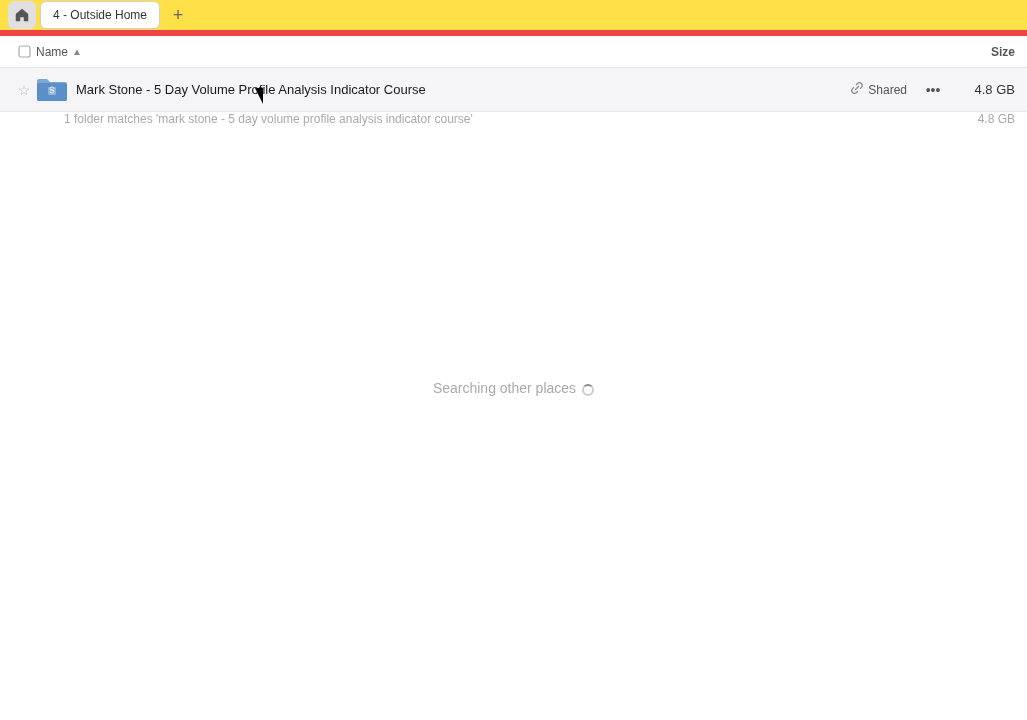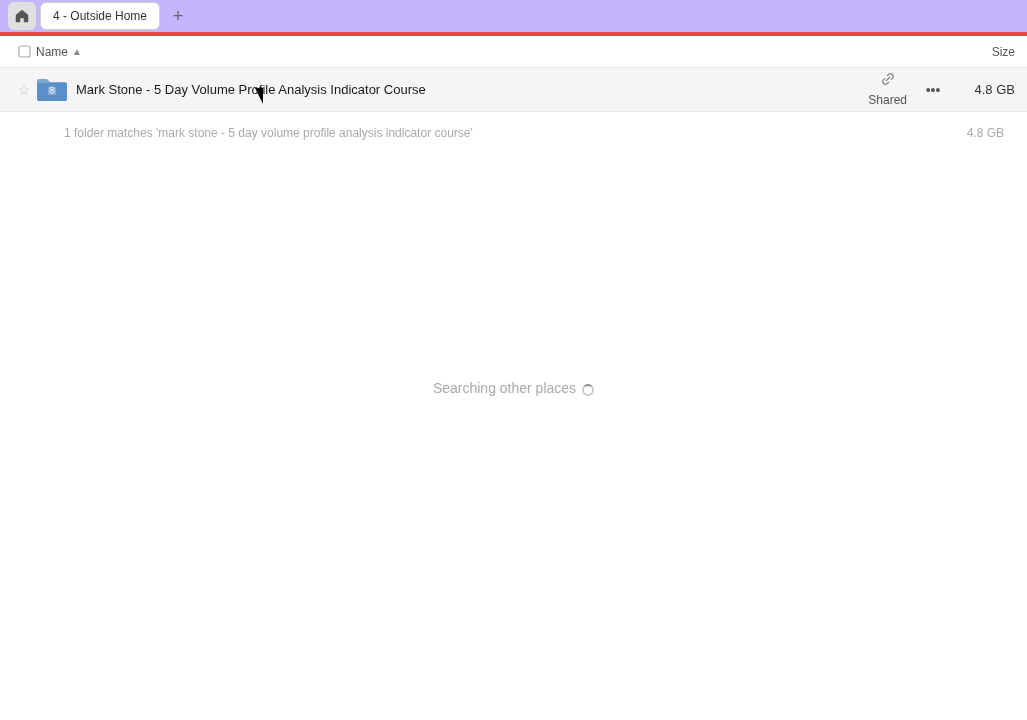--- a/index.html
+++ b/index.html
@@ -16,22 +16,22 @@
       overflow: hidden;
       font-size: 13px;
       color: #333;
     }
 
     
     .tab-bar {
       display: flex;
       align-items: center;
       height: 36px;
-      background: #c4b5fd;
-      border-bottom: 4px solid #ef4444;
+      background: #fde047;
+      border-bottom: 6px solid #ef4444;
       padding: 0 8px;
     }
 
     .tab-home-btn {
       width: 28px;
       height: 28px;
       border-radius: 6px;
       background: #e0e0e0;
       display: flex;
       align-items: center;
@@ -103,21 +103,21 @@
       margin-left: 4px;
       font-size: 10px;
       color: #888;
     }
 
     .col-size {
       width: 80px;
       text-align: right;
       font-size: 12px;
       color: #555;
-      font-weight: 400;
+      font-weight: 700;
     }
 
     
     .file-row {
       display: flex;
       align-items: center;
       height: 44px;
       padding: 0 12px;
       background: #f5f5f7;
       border-bottom: 1px solid #e8e8e8;
@@ -160,21 +160,20 @@
     }
 
     .shared-badge {
       display: flex;
       align-items: center;
       gap: 4px;
       color: #555;
       font-size: 12px;
       margin-right: 12px;
       flex-shrink: 0;
-      flex-direction: column;
     }
 
     .shared-badge .link-icon {
       font-size: 13px;
       color: #888;
     }
 
     .more-btn {
       width: 28px;
       height: 28px;
@@ -193,23 +192,23 @@
       width: 60px;
       text-align: right;
       font-size: 13px;
       color: #333;
       flex-shrink: 0;
     }
 
     
     .summary-row {
       display: flex;
-      align-items: flex-end;
-      height: 28px;
-      padding: 0 23px 0 64px;
+      align-items: flex-start;
+      height: 28px;
+      padding: 0 12px 0 64px;
       background: #ffffff;
     }
 
     .summary-text {
       flex: 1;
       font-size: 12px;
       color: #aaa;
     }
 
     .summary-size {

